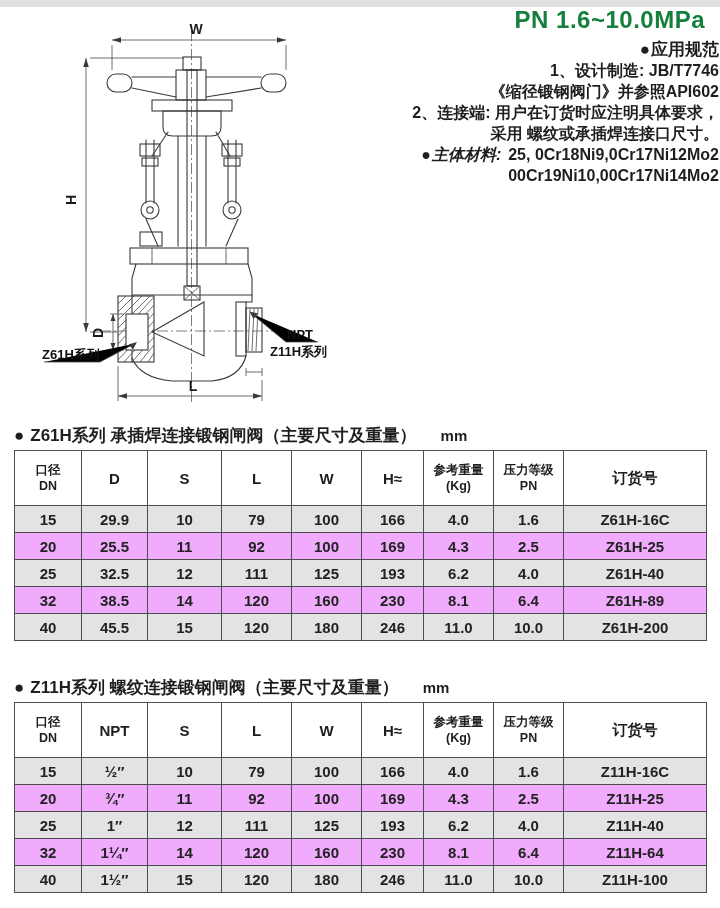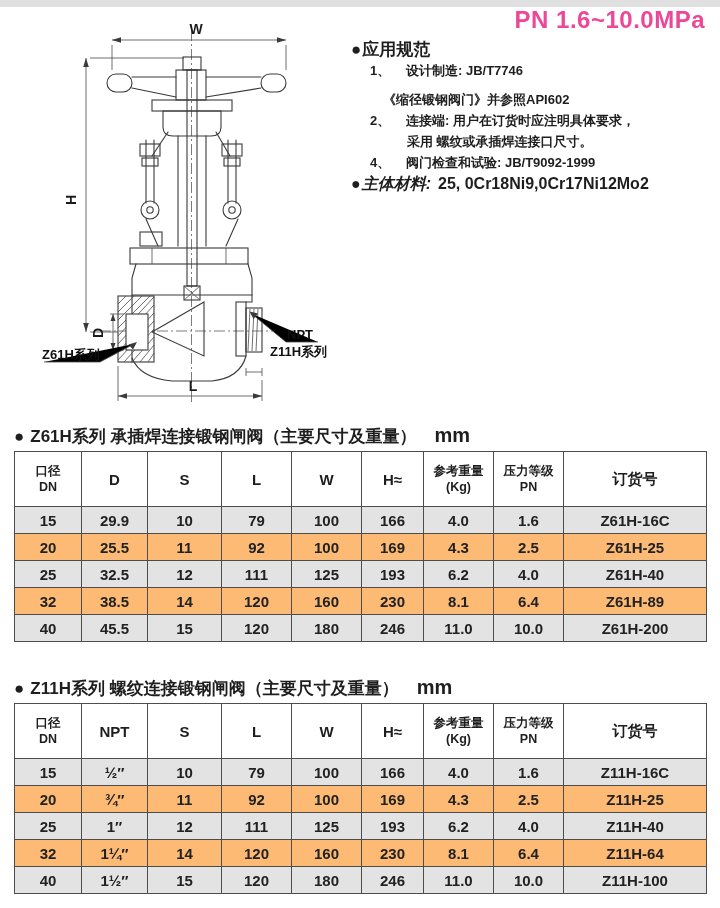--- a/index.html
+++ b/index.html
@@ -4,54 +4,54 @@
 <style>
   html,body { margin:0; padding:0; }
   body {
     width:720px; height:908px; background:#ffffff; position:relative;
     font-family:"Liberation Sans", sans-serif; color:#1e1e1e; overflow:hidden;
   }
   .top-strip { position:absolute; top:0; left:0; width:720px; height:7px; background:#e0e0e0; }
 
   .pn-heading {
     position:absolute; top:6px; right:15px;
-    font-size:24px; font-weight:700; letter-spacing:0.5px; color:#ec4899; white-space:nowrap;
+    font-size:24px; font-weight:700; letter-spacing:0.5px; color:#15803d; white-space:nowrap;
   }
 
   
   svg.valve { position:absolute; left:0; top:0; }
   svg .ln   { stroke:#3a3a3a; stroke-width:1.1; fill:none; stroke-linecap:round; }
   svg .thin { stroke:#4a4a4a; stroke-width:0.8; }
   svg .fill-dark { fill:#3a3a3a; stroke:none; }
   svg .cl   { stroke:#5a5a5a; stroke-width:0.8; stroke-dasharray:11 3 2 3; fill:none; }
   svg .white { fill:#ffffff; stroke:#3a3a3a; stroke-width:1.1; }
   svg text.dim { font-family:"Liberation Sans",sans-serif; font-size:14px; font-weight:700; fill:#1a1a1a; }
   svg text.lbl { font-family:"Liberation Sans",sans-serif; font-size:13px; font-weight:700; fill:#111111; }
 
   
-  .specs { position:absolute; left:351px; top:39px; width:368px; font-weight:700; }
+  .specs { position:absolute; left:351px; top:39px; width:368px; font-weight:700;text-align:right; }
   .spec-title { font-size:17px; line-height:21px; white-space:nowrap; }
-  .spec-line  { font-size:13px; line-height:21px; white-space:nowrap; }
+  .spec-line  { font-size:16px; line-height:21px; white-space:nowrap; }
   .li-num  { padding-left:19px; }
   .li-num .n { display:inline-block; min-width:36px; }
-  .li-bracket { padding-left:32px;margin-top:8px; }
+  .li-bracket { padding-left:32px; }
   .li-cont { padding-left:56px; }
   .mat-line { font-size:16px; line-height:21px; white-space:nowrap; }
   .mat-title { margin-right:7px;font-style:italic; }
   .mat-cont { font-size:16px; line-height:21px; padding-left:95px; white-space:nowrap; }
   .bullet { margin-right:1px; }
   .table-title .bullet { margin-right:6px; }
 
   
   .table-block { position:absolute; left:14px; width:692px; }
   .tb1 { top:424px; }
   .tb2 { top:676px; }
   .table-title { font-size:17px; font-weight:700; line-height:23px; margin-bottom:3px; white-space:nowrap; }
-  .table-title .unit { margin-left:18px; font-size:20px; }
-  table { border-collapse:collapse; table-layout:fixed; width:692px; background:#fdba74; }
+  .table-title .unit { margin-left:24px; font-size:15px; }
+  table { border-collapse:collapse; table-layout:fixed; width:692px; background:#f0abfc; }
   th, td { border:1px solid #4d4d4d; text-align:center; vertical-align:middle; padding:0; }
   thead th { height:54px; font-size:15px; font-weight:700; background:#ffffff; }
   th.two-line { font-size:12.5px; line-height:1.3; white-space:pre-line; }
   tbody td { height:26px; font-size:15px; font-weight:700; color:#222; }
   tbody tr:nth-child(odd) td { background:#e3e3e3; }
 </style>
 </head>
 <body>
 
 <div class="top-strip"></div>
@@ -211,24 +211,24 @@
 
   <div class="spec-line li-num"><span class="n">1、</span><span>设计制造: JB/T7746</span></div>
 
   <div class="spec-line li-bracket"><span>《缩径锻钢阀门》并参照API602</span></div>
 
   <div class="spec-line li-num"><span class="n">2、</span><span>连接端: 用户在订货时应注明具体要求，</span></div>
 
   <div class="spec-line li-cont"><span>采用 螺纹或承插焊连接口尺寸。</span></div>
 
 
-  <div class="spec-line li-num"><span class="n">4、</span><span>阀门检查和试验: JB/T9092-1999</span></div>
 
   <div class="mat-line"><span class="bullet">●</span><span class="mat-title">主体材料:</span><span>25, 0Cr18Ni9,0Cr17Ni12Mo2</span></div>
 
+  <div class="mat-cont">00Cr19Ni10,00Cr17Ni14Mo2</div>
 </div>
 
 <section class="table-block tb1">
   <div class="table-title"><span class="bullet">●</span><span>Z61H系列 承插焊连接锻钢闸阀（主要尺寸及重量）</span><span class="unit">mm</span></div>
   <table>
     <colgroup>
       <col style="width:67px">
         <col style="width:66px">
         <col style="width:74px">
       <col style="width:70px">

